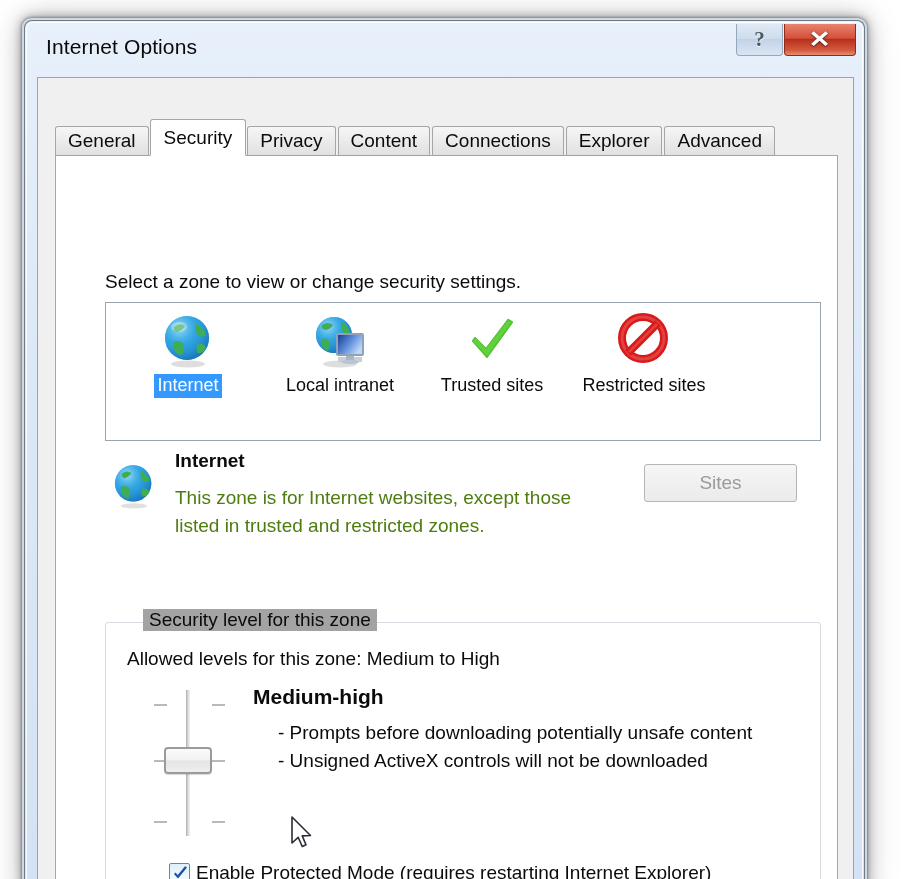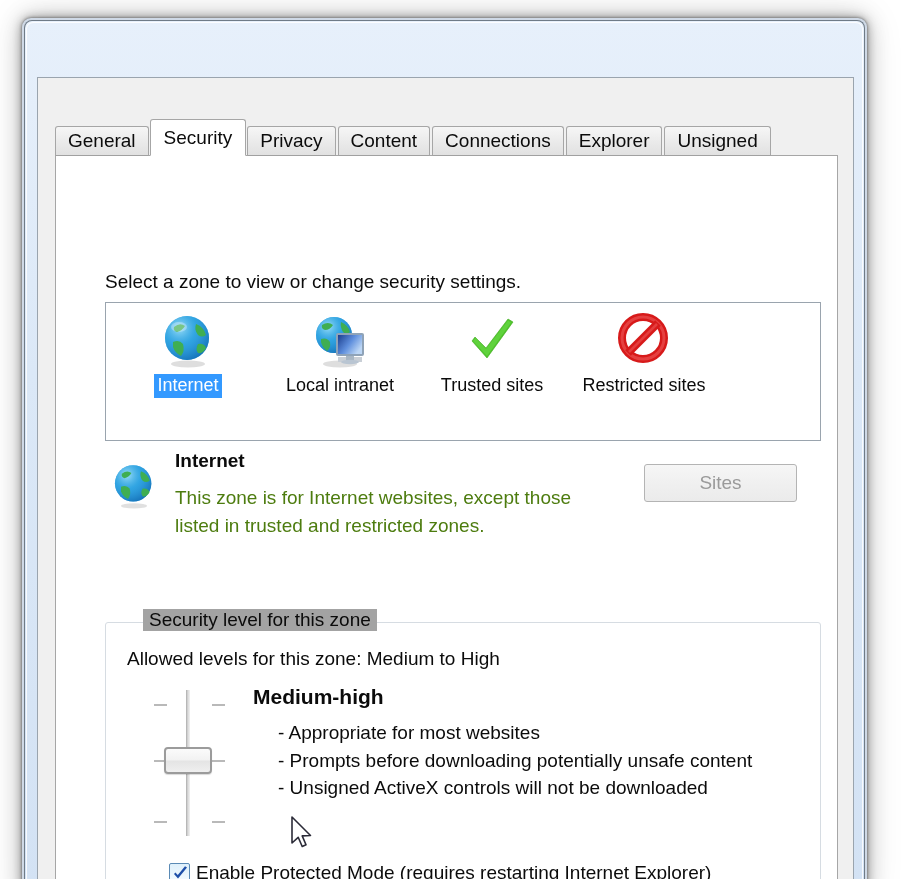--- a/index.html
+++ b/index.html
@@ -432,31 +432,43 @@
 </head>
 <body>
 
 <div id="screen">
 
   <div class="win-shadow"></div>
 
   <div class="window">
     <div class="window-inner-hl"></div>
 
+    <div class="titlebar">
+      <div class="title-text">Internet Options</div>
+
+      <div class="winbtns">
+        <div class="wb wb-help">
+          <span class="glyph">?</span>
+        </div>
+        <div class="wb wb-close">
+          <span class="xglyph">✕</span>
+        </div>
+      </div>
+    </div>
 
     <div class="client">
 
       <div class="tabstrip">
         <div class="tab">General</div>
         <div class="tab active">Security</div>
         <div class="tab">Privacy</div>
         <div class="tab">Content</div>
         <div class="tab">Connections</div>
         <div class="tab">Explorer</div>
-        <div class="tab">Unsigned</div>
+        <div class="tab">Advanced</div>
       </div>
 
       <div class="tabpage"></div>
 
       <div class="page-label">Select a zone to view or change security settings.</div>
 
       <div class="zonebox">
         <div class="zones">
 
           <div class="zone">
@@ -582,21 +594,20 @@
         <div class="tickrow" style="top:131px;">
           <span class="t left"></span>
             <span class="t right"></span>
         </div>
         <div class="slider-thumb"></div>
       </div>
 
       <div class="level-name">Medium-high</div>
 
       <div class="level-bullets">
-        <div class="b">- Appropriate for most websites</div>
         <div class="b">- Prompts before downloading potentially unsafe content</div>
         <div class="b">- Unsigned ActiveX controls will not be downloaded</div>
       </div>
 
       <div class="cbrow">
         <div class="cbox">
           <svg width="19" height="19" viewBox="0 0 19 19">
             <path d="M3 10 L7 14.5 L16 3.5 L14 2.2 L6.8 11 L4.4 8.4 Z" fill="#1f4fa8"></path>
           </svg>
         </div>

